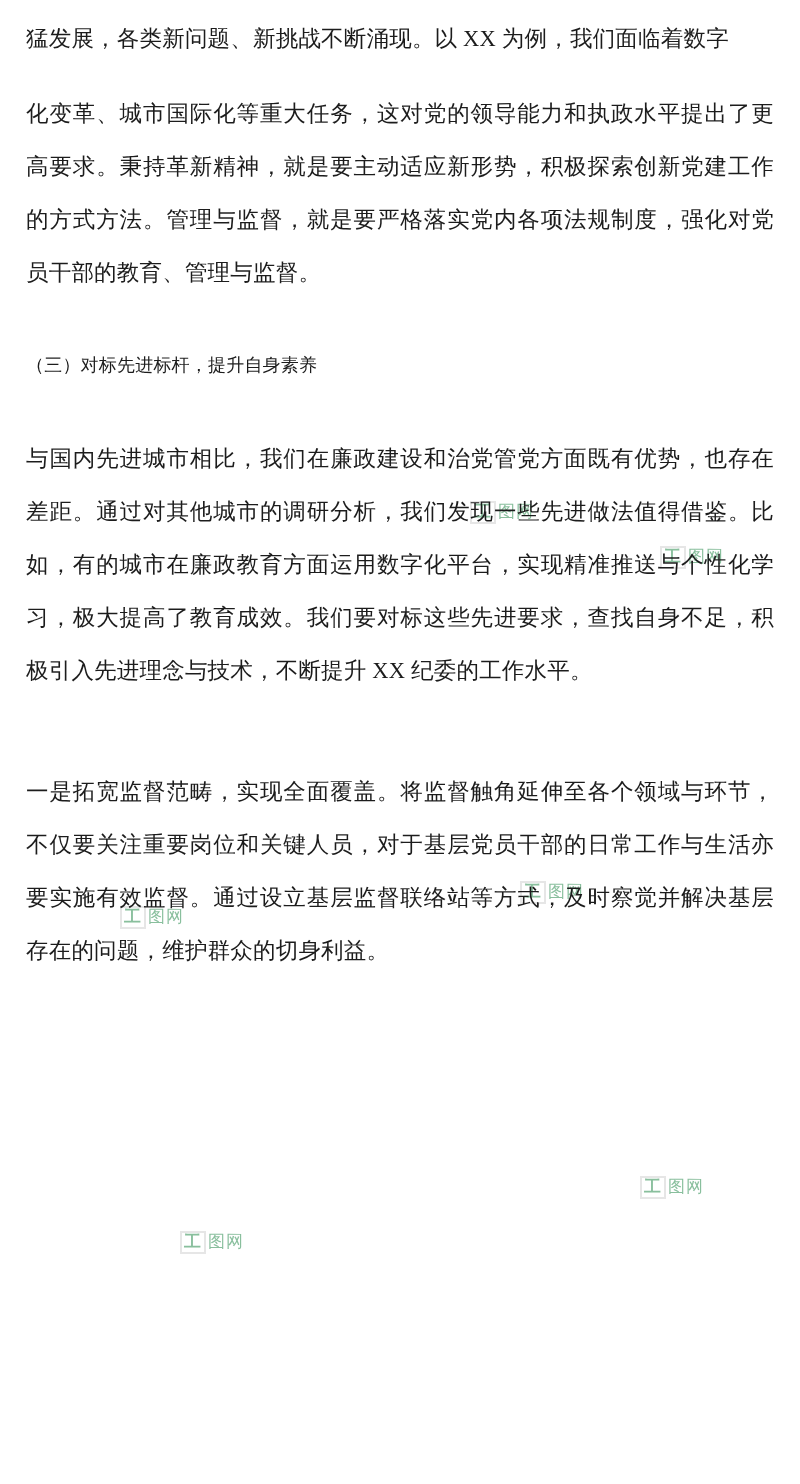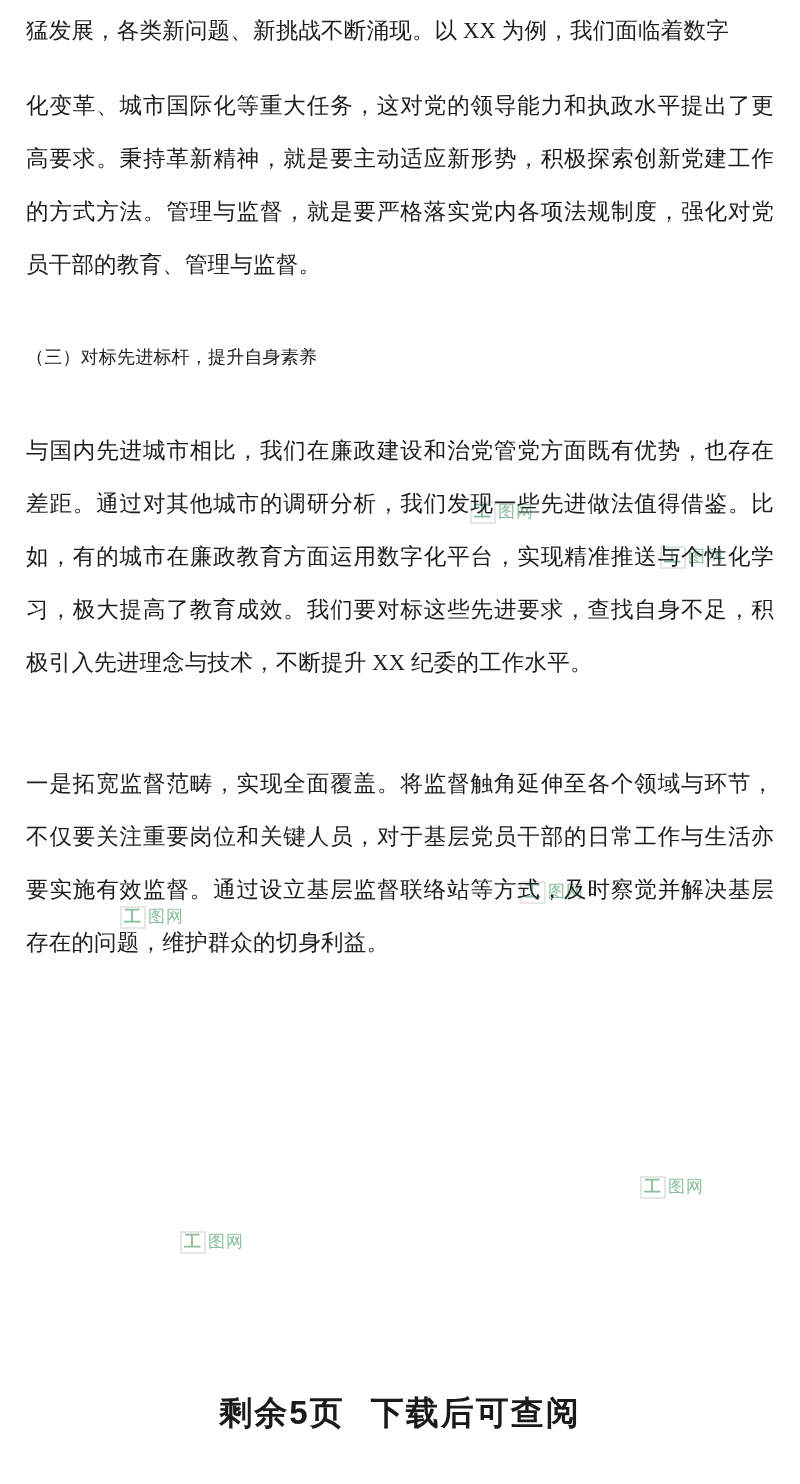--- a/index.html
+++ b/index.html
@@ -19,21 +19,21 @@
     position: relative;
     width: 800px;
     height: 1484px;
     background: #ffffff;
     box-sizing: border-box;
     padding: 0 26px;
   }
   .doc-body {
     position: relative;
     z-index: 2;
-    padding-top: 4px;
+    padding-top: 12px;
   }
   p.para {
     margin: 0 0 26px 0;
     font-size: 22.5px;
     line-height: 53px;
     text-align: justify;
     text-justify: inter-ideograph;
     letter-spacing: 0.2px;
     color: #1c1c1c;
   }
@@ -135,17 +135,14 @@
     <div class="spacer-md"></div>
 
 
     <div class="spacer-md"></div>
 
     <p class="para">一是拓宽监督范畴，实现全面覆盖。将监督触角延伸至各个领域与环节，不仅要关注重要岗位和关键人员，对于基层党员干部的日常工作与生活亦要实施有效监督。通过设立基层监督联络站等方式，及时察觉并解决基层存在的问题，维护群众的切身利益。</p>
 
 
   </div>
 
-  <div class="footer-note">
-    <span>剩余5页</span><span class="gap"></span><span>下载后可查阅</span>
-  </div>
 
 </div>
 
 </body></html>

